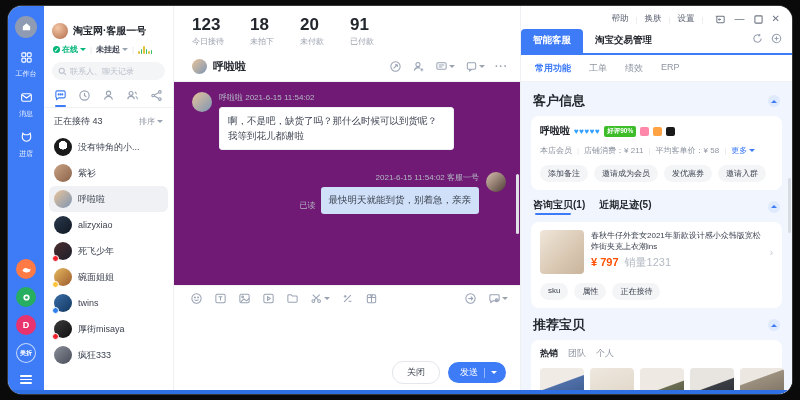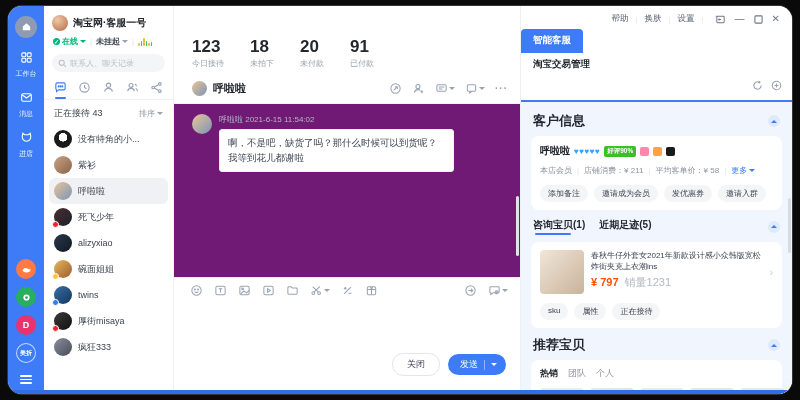--- a/index.html
+++ b/index.html
@@ -13,21 +13,21 @@
   .rail-item { display:flex; flex-direction:column; align-items:center; gap:1px; margin-bottom:11px; cursor:pointer; }
   .rail-item .lbl { font-size:7px; color:rgba(255,255,255,.92); letter-spacing:0; }
   .rail-spacer { flex:1; }
   .app-dot { width:20px; height:20px; border-radius:50%; display:flex; align-items:center; justify-content:center; margin-bottom:8px; color:#fff; font-size:9px; font-weight:bold; }
   .app-dot.meizhe { font-size:6px; font-weight:bold; }
   .hamburger { color:#fff; font-size:12px; line-height:1; margin-top:2px; letter-spacing:0; }
   .hamburger i { display:block; width:12px; height:1.6px; background:#fff; margin:2px 0; border-radius:1px;}
 
   
   .contacts { width:130px; border-right:1px solid #eef0f3; display:flex; flex-direction:column; flex-shrink:0; background:#fff; }
-  .acct { padding:9px 8px 0 8px; }
+  .acct { padding:17px 8px 0 8px; }
   .acct-row1 { display:flex; align-items:center; gap:5px; }
   .acct-avatar { width:16px; height:16px; border-radius:50%; background:radial-gradient(circle at 35% 30%,#f3c7a5,#b06a4a); flex-shrink:0; }
   .acct-name { font-size:10px; font-weight:bold; color:#23272e; white-space:nowrap; }
   .acct-row2 { display:flex; align-items:center; gap:4px; margin:5px 0 7px 1px; }
   .status-online { color:#00b578; font-size:8px; display:flex; align-items:center; gap:2px; font-weight:bold;}
   .dot-ok { width:7px; height:7px; border-radius:50%; background:#00b578; color:#fff; font-size:6px; display:inline-flex; align-items:center; justify-content:center; }
   .caret { display:inline-block; width:0; height:0; border-left:3px solid transparent; border-right:3px solid transparent; border-top:3.5px solid #9aa3b0; }
   .caret.g { border-top-color:#00b578; }
   .sep-v { color:#e3e6ea; font-size:8px; }
   .hold { font-size:8px; color:#3c4250; font-weight:bold; display:flex; align-items:center; gap:2px;}
@@ -50,21 +50,21 @@
   .cname { font-size:9px; color:#3c4250; white-space:nowrap; overflow:hidden; text-overflow:ellipsis; }
   .cbadge { position:absolute; left:-2px; bottom:-2px; width:7px; height:7px; border-radius:50%; border:1px solid #fff; }
   .cbadge.red{background:#f5222d;} .cbadge.yellow{background:#ffc53d;} .cbadge.blue{background:#2f80ed;}
   .av0{background:radial-gradient(circle at 50% 40%,#fff 30%,#1a1a1a 32%);} .av1{background:linear-gradient(135deg,#c9a386,#8a6248);}
   .av2{background:linear-gradient(135deg,#e9c49a,#7c95b5);} .av3{background:linear-gradient(135deg,#2c3a4d,#0f1722);}
   .av4{background:linear-gradient(135deg,#4b2e2e,#1d1f2c);} .av5{background:linear-gradient(135deg,#e7b95e,#9c5b2e);}
   .av6{background:linear-gradient(135deg,#3a6ea8,#12365e);} .av7{background:linear-gradient(135deg,#3b3b3b,#101010);}
   .av8{background:linear-gradient(135deg,#8a8f9a,#474c58);}
 
   
-  .center { flex:1; display:flex; flex-direction:column; min-width:0; background:#fff;margin-top:22px; }
+  .center { flex:1; display:flex; flex-direction:column; min-width:0; background:#fff; }
   .stats { display:flex; gap:26px; padding:10px 0 8px 18px; }
   .stat .v { font-size:17px; font-weight:bold; color:#23272e; line-height:1.05;}
   .stat .l { font-size:8px; color:#9aa1ad; margin-top:2px;}
   .chat-head { display:flex; align-items:center; padding:4px 12px 7px 18px; border-bottom:1px solid #f0f1f4; }
   .peer-av { width:15px; height:15px; border-radius:50%; background:linear-gradient(135deg,#e9c49a,#7c95b5); margin-right:6px;}
   .peer-name { font-size:11px; font-weight:bold; color:#23272e; flex:1;}
   .head-icons { display:flex; align-items:center; gap:10px; }
   .hicon { display:flex; align-items:center; gap:1px; cursor:pointer; }
   .msgs { flex:1; position:relative; padding:10px 14px 0 18px; overflow:hidden; background:#701a75;}
   .msg-in { display:flex; gap:7px; }
@@ -77,34 +77,34 @@
   .out-wrap { display:flex; flex-direction:column; align-items:flex-end; }
   .out-line { display:flex; align-items:flex-end; gap:5px; }
   .read { font-size:8px; color:#b3b9c3; margin-bottom:3px;}
   .bubble-out { background:#cfe0f8; border-radius:3px; padding:6px 8px; font-size:9.5px; color:#3c4250; line-height:1.5; }
   .chat-scrollbar { position:absolute; right:1px; top:92px; width:3px; height:60px; background:#dfe2e7; border-radius:2px;}
   .input-zone { border-top:1px solid #f0f1f4; }
   .tools { display:flex; align-items:center; padding:6px 12px 4px 16px; gap:11px; }
   .tool { display:flex; align-items:center; gap:1px; cursor:pointer;}
   .tools .sp { flex:1; }
   .input-area { height:52px; }
-  .chat-footer { display:flex; justify-content:flex-end; align-items:center; gap:8px; padding:0 14px 18px; }
+  .chat-footer { display:flex; justify-content:flex-end; align-items:center; gap:8px; padding:0 14px 10px; }
   .btn-close { font-size:9px; color:#3c4250; background:#fff; border:1px solid #e3e6ea; border-radius:11px; padding:4px 14px; cursor:pointer; }
   .btn-send { display:flex; align-items:center; background:#3d7bf7; color:#fff; border:0; border-radius:11px; padding:4px 9px 4px 12px; font-size:9px; cursor:pointer; gap:6px;}
   .btn-send .divider { width:1px; height:10px; background:rgba(255,255,255,.45); }
   .caret.w { border-top-color:#fff; }
 
   
   .right { width:272px; flex-shrink:0; display:flex; flex-direction:column; border-left:1px solid #eef0f3; background:#fff; position:relative;}
   .topbar { display:flex; align-items:center; justify-content:flex-end; gap:7px; padding:7px 12px 4px; }
   .toplink { font-size:8.5px; color:#5a6170; cursor:pointer; }
   .topsep { color:#e3e6ea; font-size:8px; }
   .winctl { display:flex; align-items:center; gap:9px; margin-left:4px; }
   .winctl span { color:#6f7684; font-size:10px; line-height:1; cursor:pointer; display:flex; align-items:center;}
-  .ptabs { display:flex; align-items:flex-start; border-bottom:2px solid #3d7bf7; padding:0 0 0 0;flex-direction:column; }
+  .ptabs { display:flex; align-items:center; border-bottom:2px solid #3d7bf7; padding:0 0 0 0; }
   .ptab { font-size:9.5px; padding:5px 12px 6px; cursor:pointer; color:#23272e; font-weight:bold; }
   .ptab.active { background:#3d7bf7; color:#fff; border-radius:4px 4px 0 0; }
   .ptab-icons { margin-left:auto; display:flex; gap:8px; padding:0 10px 5px; }
   .subtabs { display:flex; gap:18px; padding:7px 14px 6px; border-bottom:1px solid #f0f1f4; }
   .subtab { font-size:9px; color:#8d94a0; cursor:pointer; }
   .subtab.active { color:#3d7bf7; font-weight:bold; }
   .panel-scroll { flex:1; background:#f1f5fe; padding:8px 10px 6px; overflow:hidden; position:relative;}
   .sec-head { display:flex; align-items:center; justify-content:space-between; margin:2px 2px 6px; }
   .sec-title { font-size:13px; font-weight:bold; color:#23272e;text-align:center; }
   .collapse { width:12px; height:12px; border-radius:50%; background:#dfeafd; display:flex; align-items:center; justify-content:center; cursor:pointer; }
@@ -303,28 +303,28 @@
         </div>
       <div class="contact">
           <span class="cav av1"></span>
           <span class="cname">紫衫</span>
         </div>
       <div class="contact sel">
           <span class="cav av2"></span>
           <span class="cname">呼啦啦</span>
         </div>
       <div class="contact">
+          <span class="cav av3"></span>
+          <span class="cname">alizyxiao</span>
+        </div>
+      <div class="contact">
           <span class="cav av4">
             <span class="cbadge red"></span>
           </span>
           <span class="cname">死飞少年</span>
-        </div>
-      <div class="contact">
-          <span class="cav av3"></span>
-          <span class="cname">alizyxiao</span>
         </div>
       <div class="contact">
           <span class="cav av5">
             <span class="cbadge yellow"></span>
           </span>
           <span class="cname">碗面姐姐</span>
         </div>
       <div class="contact">
           <span class="cav av6">
             <span class="cbadge blue"></span>
@@ -397,20 +397,30 @@
         <span class="hicon" style="color:#98a2b3;font-size:10px;letter-spacing:1px;font-weight:bold;">···</span>
       </div>
     </div>
     <div class="msgs">
       <div class="msg-in">
         <span class="m-av in"></span>
         <div>
           <div class="m-meta">呼啦啦  2021-6-15 11:54:02</div>
           <div class="bubble-in">啊，不是吧，缺货了吗？那什么时候可以到货呢？我等到花儿都谢啦</div>
         </div>
+      </div>
+      <div class="msg-out">
+        <div class="out-wrap">
+          <div class="m-meta">2021-6-15 11:54:02  客服一号</div>
+          <div class="out-line">
+            <span class="read">已读</span>
+            <div class="bubble-out">最快明天就能到货，别着急，亲亲</div>
+          </div>
+        </div>
+        <span class="m-av out"></span>
       </div>
       <span class="chat-scrollbar"></span>
     </div>
     <div class="input-zone">
       <div class="tools">
         <span class="tool">
           <svg width="13" height="13" viewBox="0 0 14 14" fill="none" stroke="#98a2b3" stroke-width="1.1">
               <circle cx="7" cy="7" r="5"></circle>
               <circle cx="5.3" cy="5.8" r=".5" fill="#98a2b3"></circle>
               <circle cx="8.7" cy="5.8" r=".5" fill="#98a2b3"></circle>
@@ -524,20 +534,26 @@
               <path d="M10 6 A4 4 0 1 1 8.4 2.8 M8.4 1.2 V2.9 H6.7"></path>
             </svg>
         </span>
         <span>
           <svg width="11" height="11" viewBox="0 0 12 12" fill="none" stroke="#98a2b3" stroke-width="1.2">
               <circle cx="6" cy="6" r="4.6"></circle>
               <path d="M6 3.8 V8.2 M3.8 6 H8.2"></path>
             </svg>
         </span>
       </span>
+    </div>
+    <div class="subtabs">
+      <span class="subtab active">常用功能</span>
+      <span class="subtab">工单</span>
+      <span class="subtab">绩效</span>
+      <span class="subtab">ERP</span>
     </div>
     <div class="panel-scroll">
 
       <div class="sec-head">
         <span class="sec-title">客户信息</span>
         <span class="collapse">
             <span class="chev-up"></span>
           </span>
       </div>
       <div class="card">

